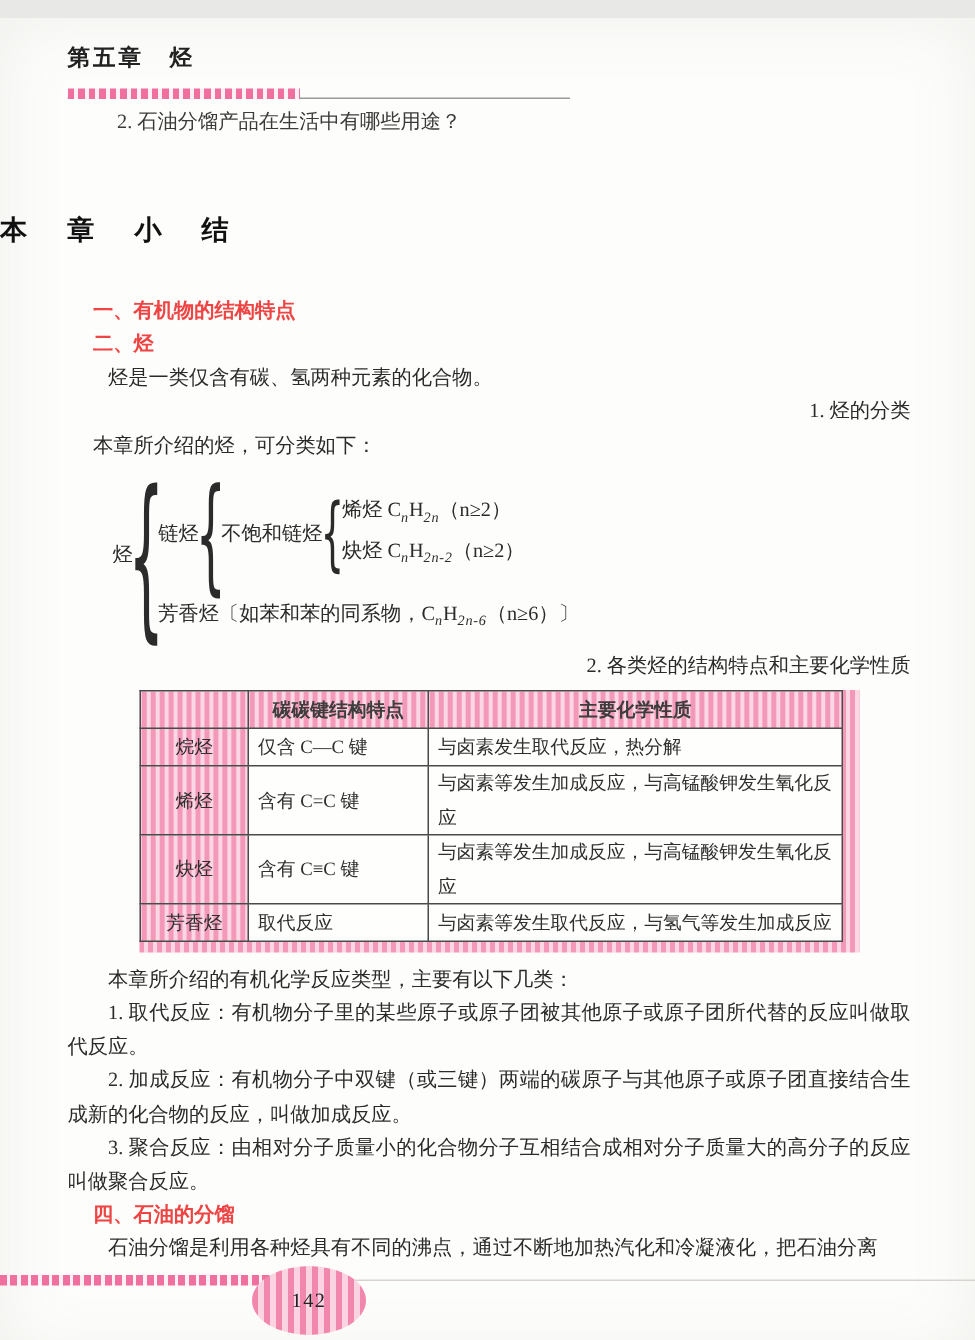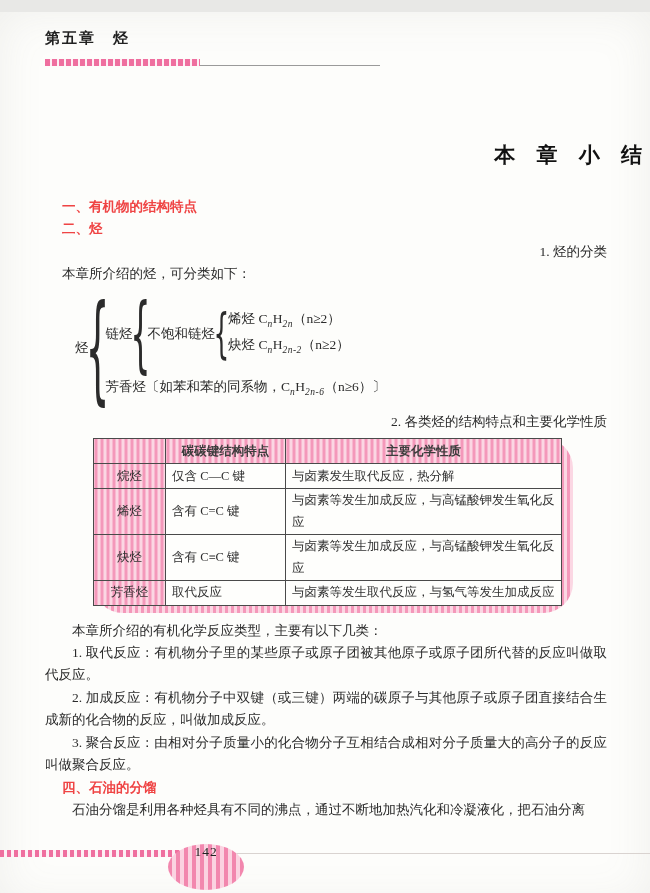--- a/index.html
+++ b/index.html
@@ -30,23 +30,23 @@
     background: repeating-linear-gradient(90deg, #ef6f9f 0 4.5px, #fdf0f5 4.5px 7px);
   }
   .question {
     position: absolute; left: 78px; top: 60px;
     font-size: 13.5px; color: #3a3a3a;
   }
 
   
   .page-title {
     position: absolute; left: 0; top: 129px; width: 100%;
-    text-align: right; font-size: 21px; font-weight: 800;
+    text-align: left; font-size: 18px; font-weight: 800;
     letter-spacing: 8px; color: #111;
-    font-family: Liberation Serif, serif;
+    font-family: Liberation Mono, monospace;
   }
 
   
   .content {
     position: absolute; left: 45px; top: 184px; width: 562px;
     font-size: 13.5px; line-height: 22.4px;
   }
   .heading { font-weight: 700; padding-left: 17px; color: #ef4444; }
   .para { text-align: justify; text-indent: 2em; }
   .line-indent1 { padding-left: 17px; }
@@ -73,21 +73,20 @@
   .dash-link { letter-spacing: -1px; margin: 0 2px; }
 
   
   .stripes {
     background: repeating-linear-gradient(90deg, #f498ba 0 3px, #fbd7e3 3px 6px);
   }
   .tbl-outer {
     margin: 5px 0 7px 48px;
     width: 480px;
     padding: 0 12px 7px 0;
-    border-radius: 30px;
   }
   table.props {
     border-collapse: collapse; table-layout: fixed;
     width: 468px; background: #fefefc;
     font-size: 12.5px;
   }
   table.props col.c1 { width: 72px; }
   table.props col.c2 { width: 120px; }
   table.props col.c3 { width: 276px; }
   table.props th, table.props td {
@@ -107,41 +106,43 @@
     position: absolute; left: 150px; right: 0; top: 3px; height: 1px; background: #d9d3d0;
   }
   .footer-line .dashes {
     position: absolute; left: 0; top: 0; width: 185px; height: 7px;
     background: repeating-linear-gradient(90deg, #ef6f9f 0 4.5px, #fdf0f5 4.5px 7px);
   }
   .page-number-ellipse {
     position: absolute; left: 168px; top: 832px; width: 76px; height: 46px;
     border-radius: 50%;
     background: repeating-linear-gradient(90deg, #f287ae 0 4px, #fbd3e1 4px 8px);
-    display: flex; justify-content: center;
+    display: flex; align-items: center; justify-content: center;
     font-size: 13.5px; color: #222; letter-spacing: 1px;
   }
 </style>
 </head>
 <body>
 
 <div class="page">
 
   <div class="chapter-header">第五章　烃</div>
   <div class="header-rule">
     <div class="header-dashes"></div>
   </div>
+  <div class="question">2. 石油分馏产品在生活中有哪些用途？</div>
 
   <div class="page-title">本 章 小 结</div>
 
   <div class="content">
 
     <div class="heading">一、有机物的结构特点</div>
 
     <div class="heading">二、烃</div>
+    <p class="para">烃是一类仅含有碳、氢两种元素的化合物。</p>
     <div class="line-indent2">1. 烃的分类</div>
     <div class="line-indent1">本章所介绍的烃，可分类如下：</div>
 
     <div class="diagram">
       <span>烃</span>
       <span class="brace b1">{</span>
       <div class="dcol">
         <div class="drow">
           <span>链烃</span>
           <span class="brace b2">{</span>

